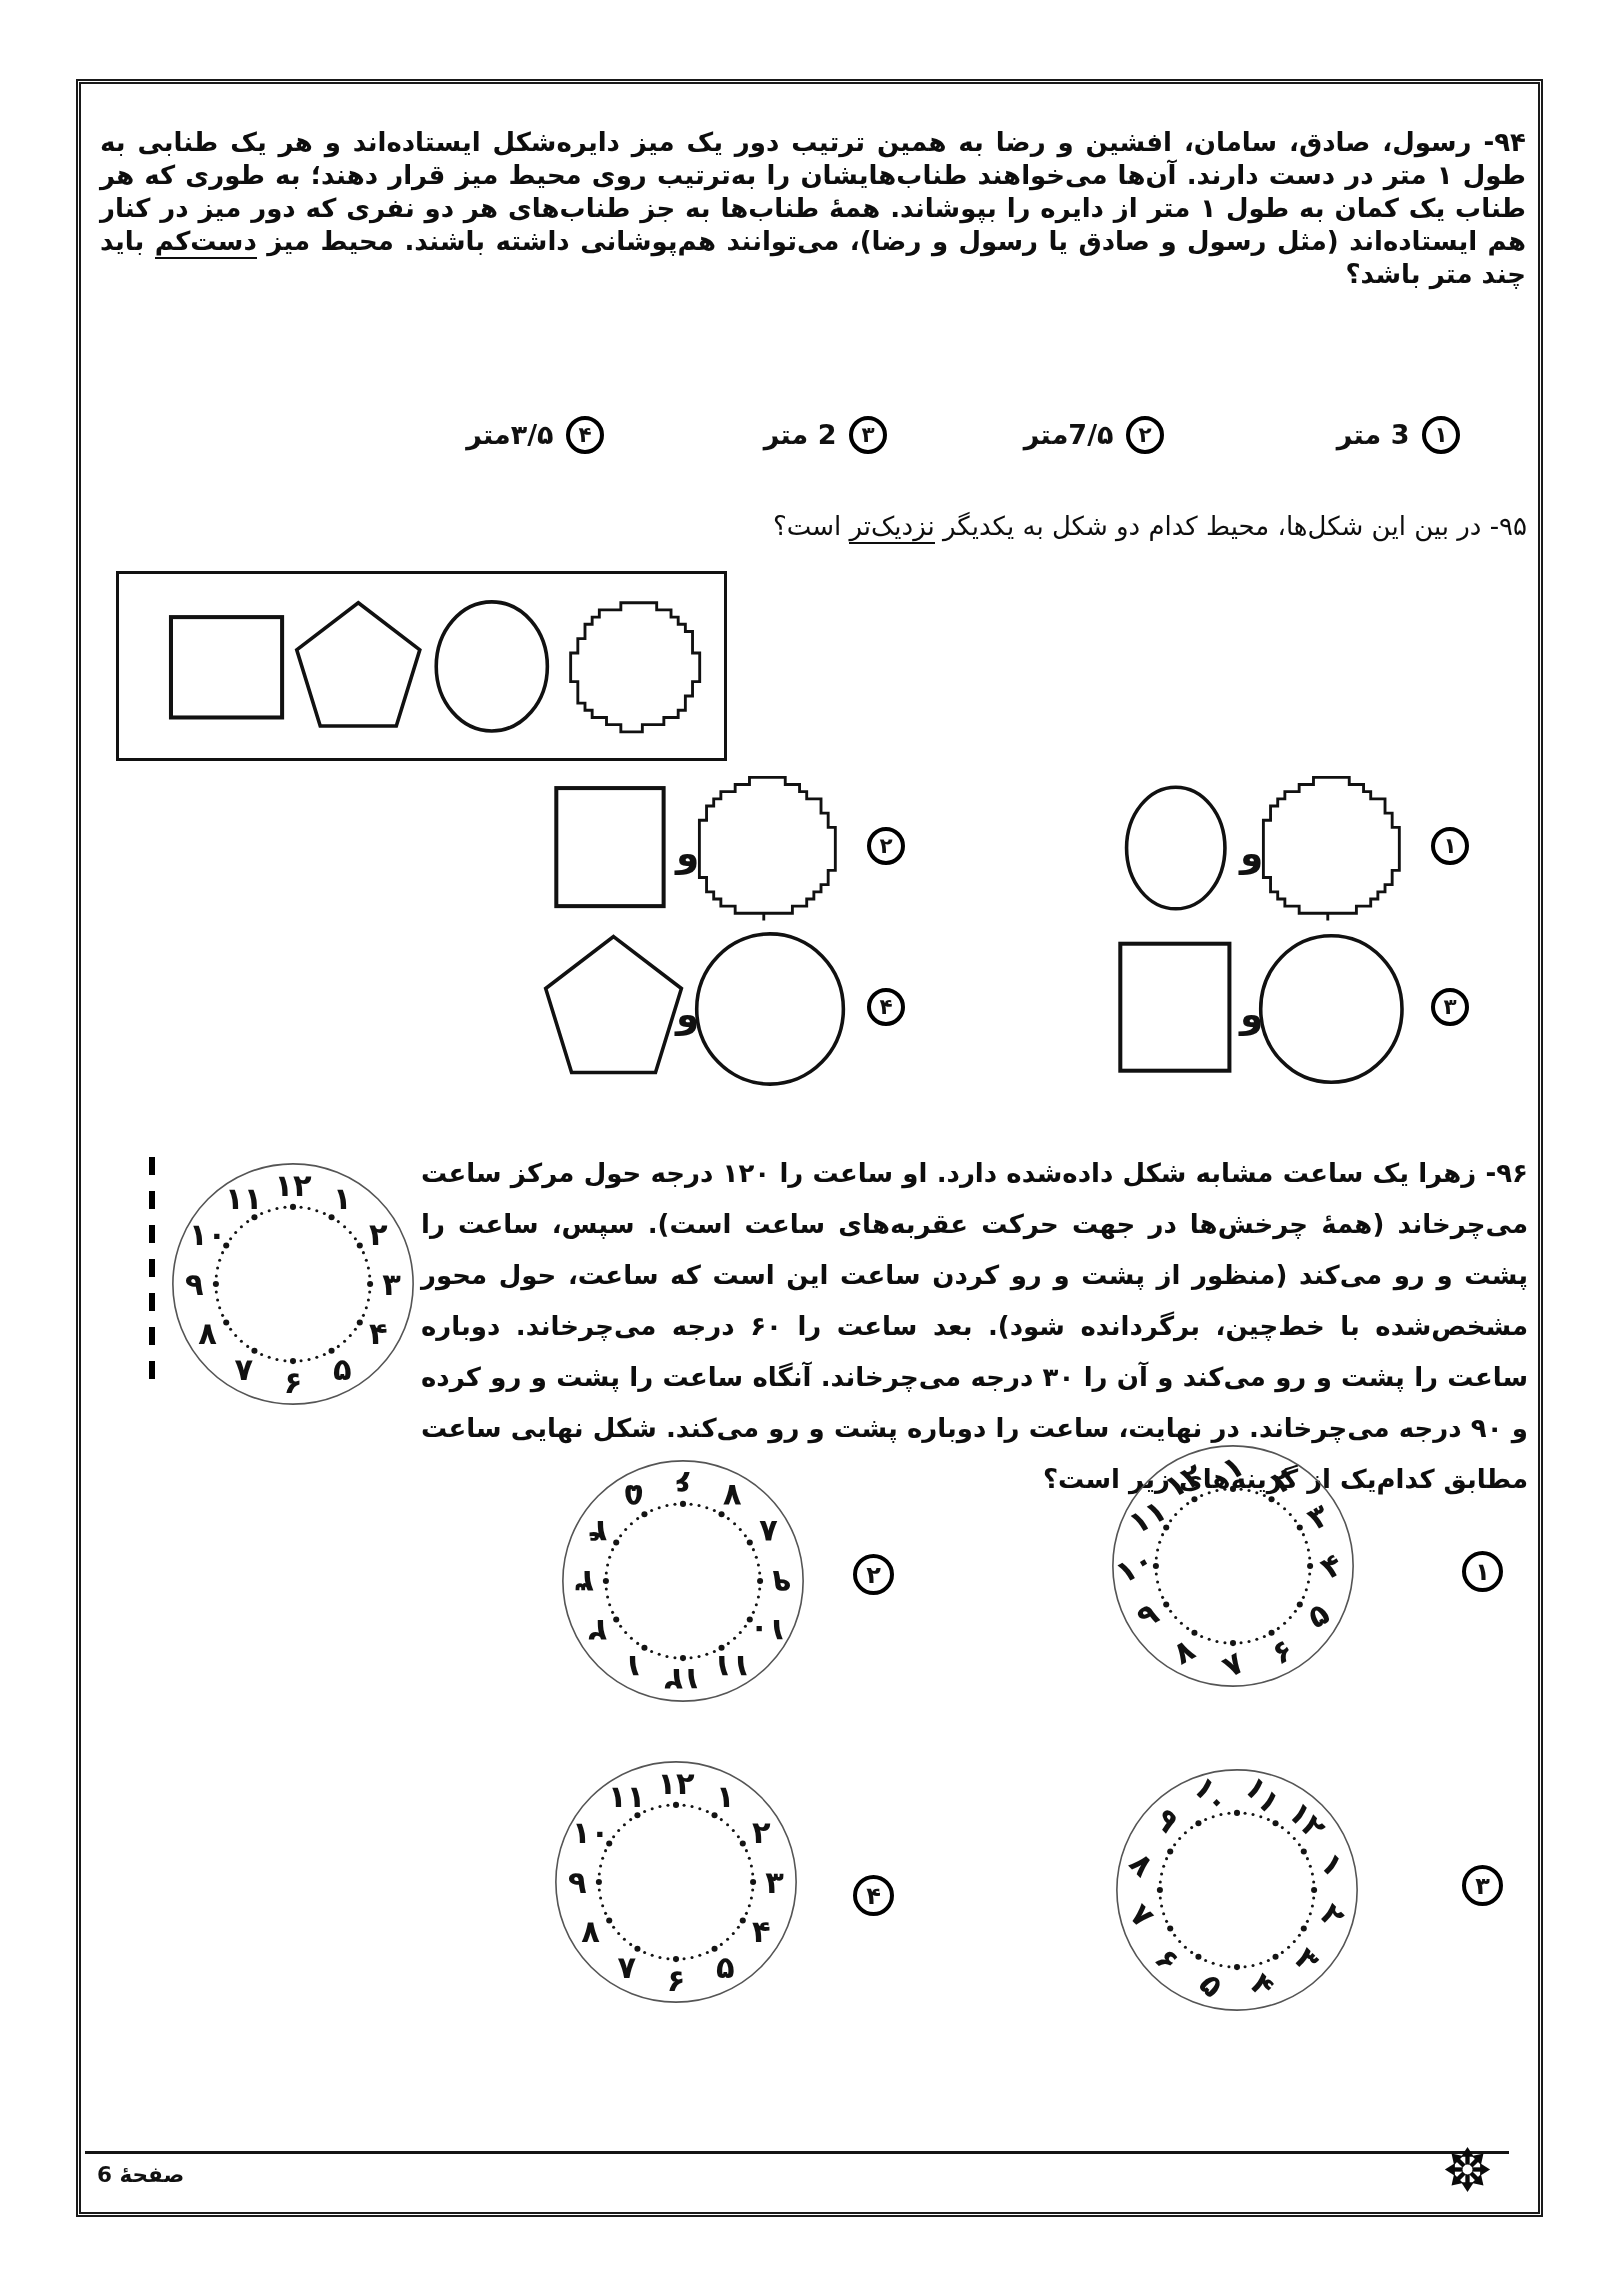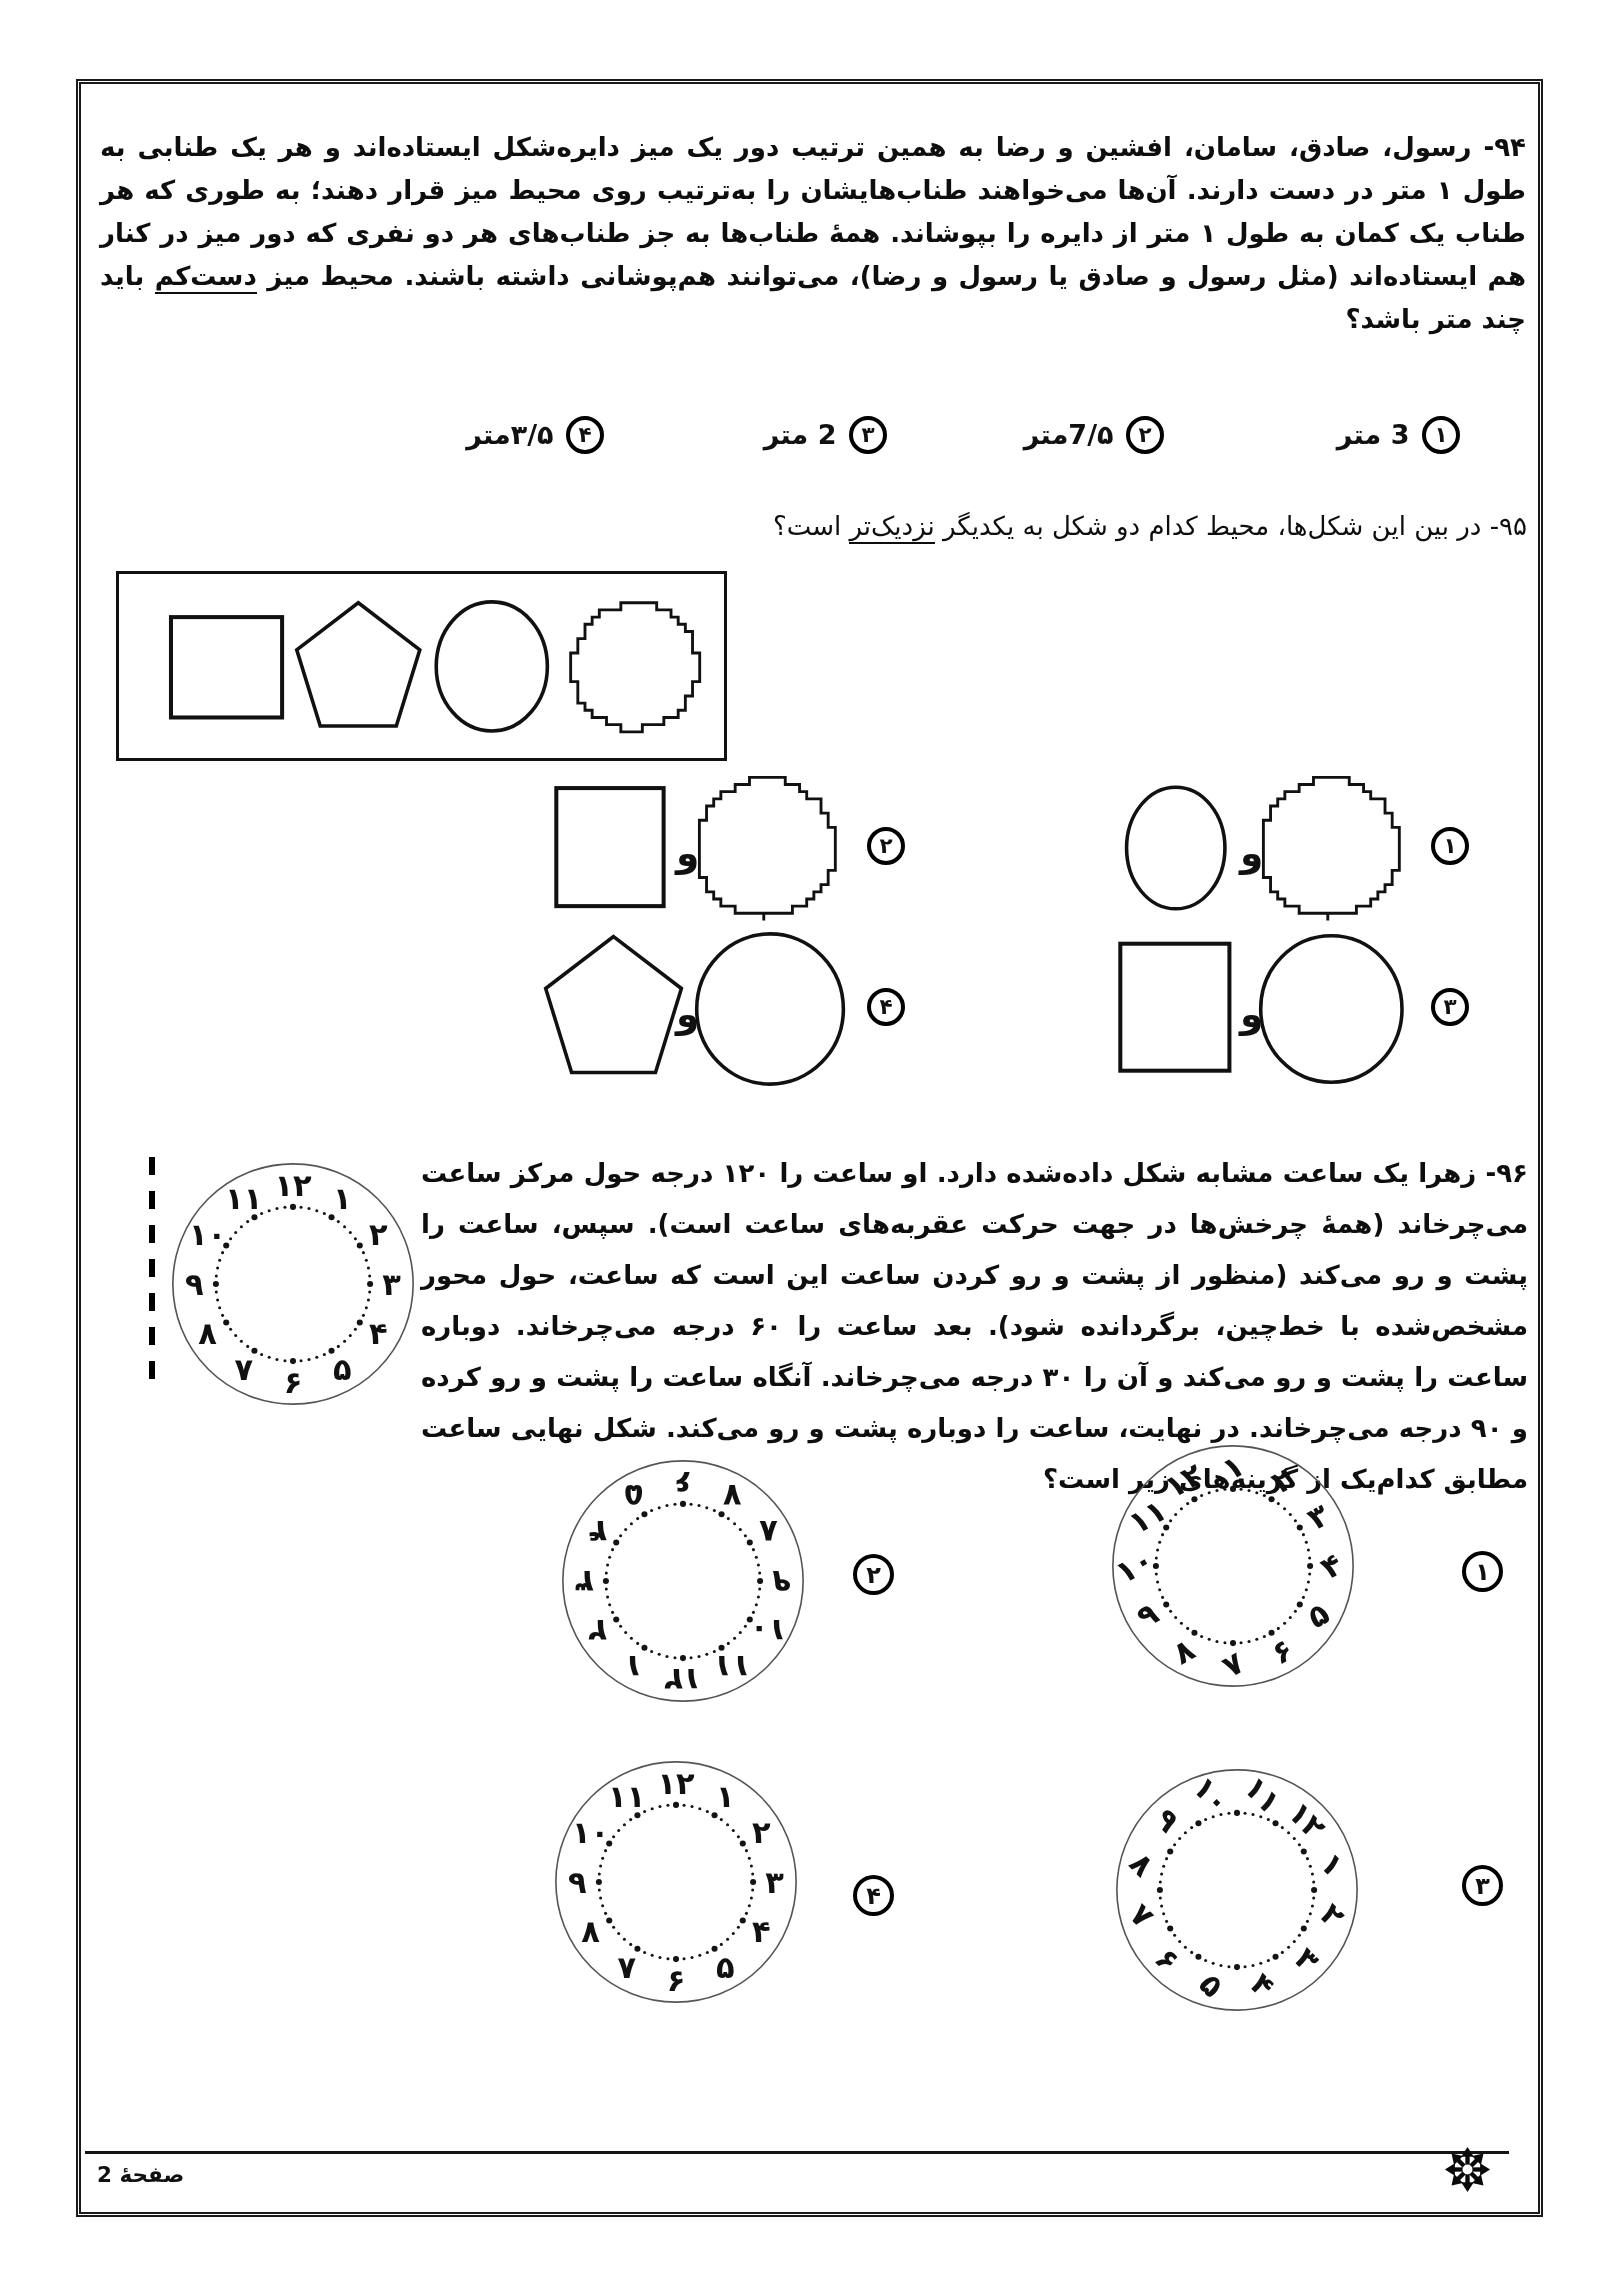--- a/index.html
+++ b/index.html
@@ -1,21 +1,21 @@
 <!DOCTYPE html>
 <html lang="fa" style="font-size:14.3px"><head>
 <meta charset="utf-8">
 <style>
   html,body{margin:0;padding:0;background:#fff;}
   .page{position:relative;width:1620px;height:2293px;background:#fff;overflow:hidden;
         font-family:"DejaVu Sans",sans-serif;color:#111;}
   .frame{position:absolute;left:76px;top:79px;width:1467px;height:2138px;
          border:5.4px double #1a1a1a;box-sizing:border-box;}
   .qtext{position:absolute;direction:rtl;text-align:justify;font-weight:700;
-         font-size:26px;line-height:43px;color:#0e0e0e;}
+         font-size:26px;line-height:33px;color:#0e0e0e;}
   .uline{border-bottom:2.7px solid #0e0e0e;padding-bottom:0.9px;}
   .q94-text{left:100px;top:100px;width:1426px;}
   .q96-text{left:421px;top:1122px;width:1107px;line-height:51px;}
   .q95-line{position:absolute;right:93px;top:485px;direction:rtl;font-weight:400;
             font-size:26px;white-space:nowrap;color:#0e0e0e;}
   .q94opt{position:absolute;top:369px;display:flex;align-items:center;gap:12.5px;height:47px;margin-top:42px;}
   .q94opt .lbl{direction:rtl;font-weight:700;font-size:27px;white-space:nowrap;}
   .badge{width:38px;height:38px;border:4.5px solid #000;border-radius:50%;box-sizing:border-box;
          display:flex;align-items:center;justify-content:center;
          font-weight:700;font-size:21.5px;line-height:1;background:#fff;}
@@ -550,15 +550,15 @@
         </g>
         <g transform="rotate(315)">
           <g>
             <rect x="-2.4" y="-17" width="4.8" height="14"></rect>
             <polygon points="-7,-14 7,-14 0,-25"></polygon>
           </g>
         </g>
       </g>
   <circle cx="0" cy="0" r="5.5" fill="#fff"></circle>
     </svg>
-  <div class="page-label">صفحهٔ 2</div>
+  <div class="page-label">صفحهٔ 6</div>
 </div>
 
 
 </body></html>

